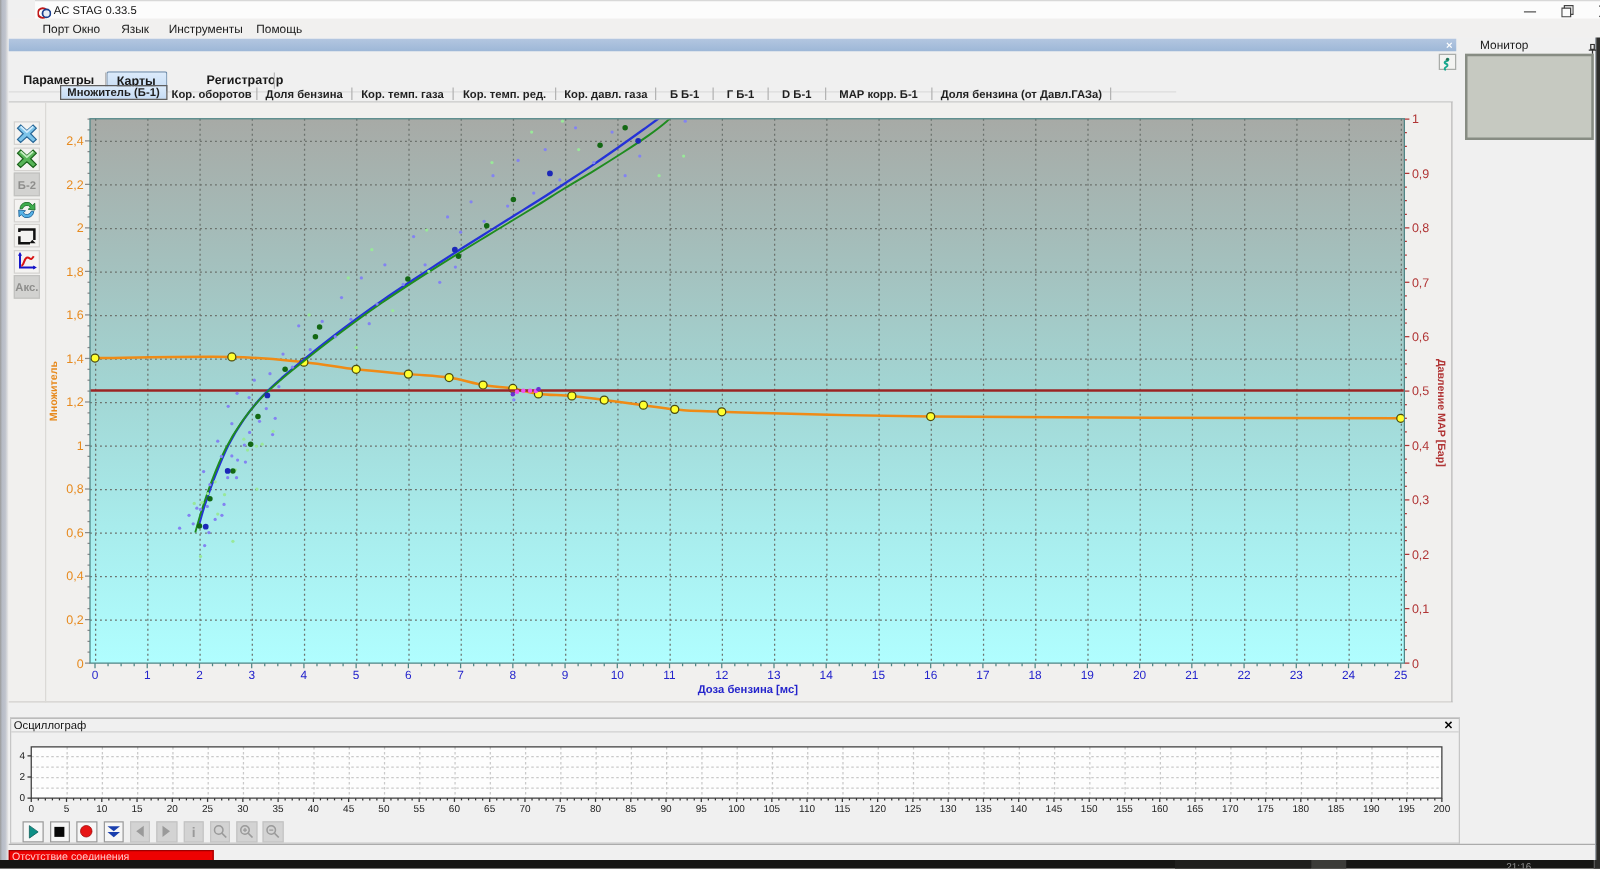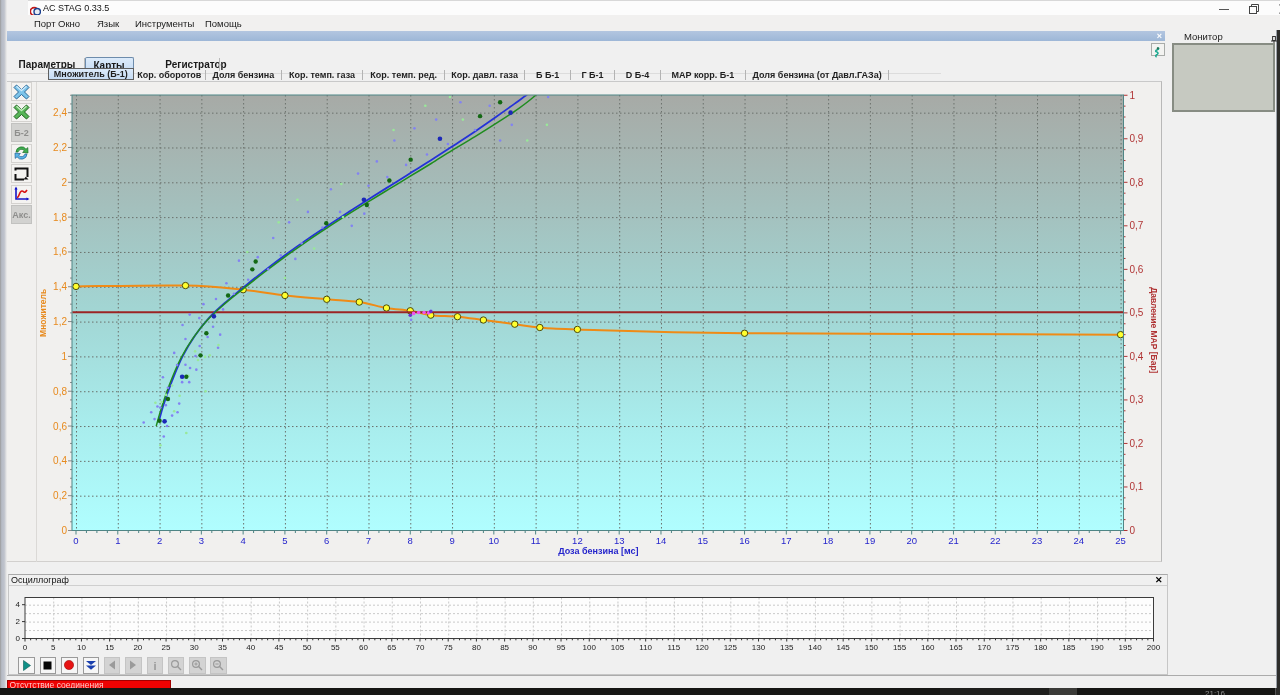--- a/index.html
+++ b/index.html
@@ -32,21 +32,21 @@
 
   
   #sub-tabs { left:8px; top:61px; width:1158px; height:19px; display:flex; align-items:flex-end;padding-left:40px; }
   .sub-tab { font-size:9px; font-weight:bold; color:#1f1f1f; display:flex; align-items:center; justify-content:center;
     border-right:1px solid #b3b3b3; white-space:nowrap; }
   .sub-tab.selected { background:linear-gradient(#dcebfb,#c6dcf4); border:1px solid #5f5f5f; padding:0 3px; }
 
   
   #chart-doc { left:7px; top:81px; width:1154.5px; height:481px; background:#f1f0ee;
     border-top:1px solid #c9c9c9; border-right:1px solid #b8b8b8; border-bottom:1px solid #d2d0ce; }
-  #left-toolbar { left:11px; top:82px; width:24px; }
+  #left-toolbar { left:11px; top:97px; width:24px; }
   #toolbar-divider { left:35.5px; top:82px; width:1px; height:480px; background:#dbd9d6; }
   .tool-btn { width:21px; height:19px; margin-bottom:1.5px; display:flex; align-items:center; justify-content:center;
     background:#f4f3f1; border:1px solid #d4d2cf; font-size:9px; font-weight:bold; color:#3a3a3a; }
   .tool-btn.disabled { background:#d2d2d0; border:1px solid #c2c2c0; color:#8e8e8c; }
 
   
   #osc-panel { left:8px; top:574px; width:1159.5px; height:101px; background:#f0f0f0; border:1px solid #c6c6c6; border-top:1px solid #a9a9a9; }
   #osc-header { position:absolute; left:0; top:0; width:100%; height:10.5px; border-bottom:1px solid #cfcfcf; }
   #osc-title { position:absolute; left:2px; top:0px; font-size:9px; color:#111; }
   #osc-close { position:absolute; right:4px; top:0px; font-size:9px; font-weight:bold; color:#000; line-height:10px; }
@@ -132,21 +132,21 @@
 
 <div class="abs" id="sub-tabs">
     <div class="sub-tab selected" style="width: 85.6px;">Множитель (Б-1)</div>
     <div class="sub-tab" style="width: 72.4px;">Кор. оборотов</div>
     <div class="sub-tab" style="width: 75.7px;">Доля бензина</div>
     <div class="sub-tab" style="width: 81.7px;">Кор. темп. газа</div>
     <div class="sub-tab" style="width: 81.6px;">Кор. темп. ред.</div>
     <div class="sub-tab" style="width: 80.4px;">Кор. давл. газа</div>
     <div class="sub-tab" style="width: 45.6px;">Б Б-1</div>
     <div class="sub-tab" style="width: 44px;">Г Б-1</div>
-    <div class="sub-tab" style="width: 46px;">D Б-4</div>
+    <div class="sub-tab" style="width: 46px;">D Б-1</div>
     <div class="sub-tab" style="width: 84.9px;">МАР корр. Б-1</div>
     <div class="sub-tab" style="width: 143.6px;">Доля бензина (от Давл.ГАЗа)</div>
   </div>
 
 <div class="abs" id="chart-doc"></div>
 <div class="abs" id="left-toolbar">
     <div class="tool-btn">
       <svg width="17" height="16" viewBox="0 0 17 16">
         <path d="M3.5 1 L8.5 5.5 L13.5 1 L16 3.5 L11.5 8 L16 12.5 L13.5 15 L8.5 10.5 L3.5 15 L1 12.5 L5.5 8 L1 3.5 Z" fill="#7cc4ea" stroke="#2a6898" stroke-width="1"></path>
         <path d="M3.5 2.2 L8.5 6.6 L13.5 2.2" fill="none" stroke="#cdeafc" stroke-width="1.4"></path>

